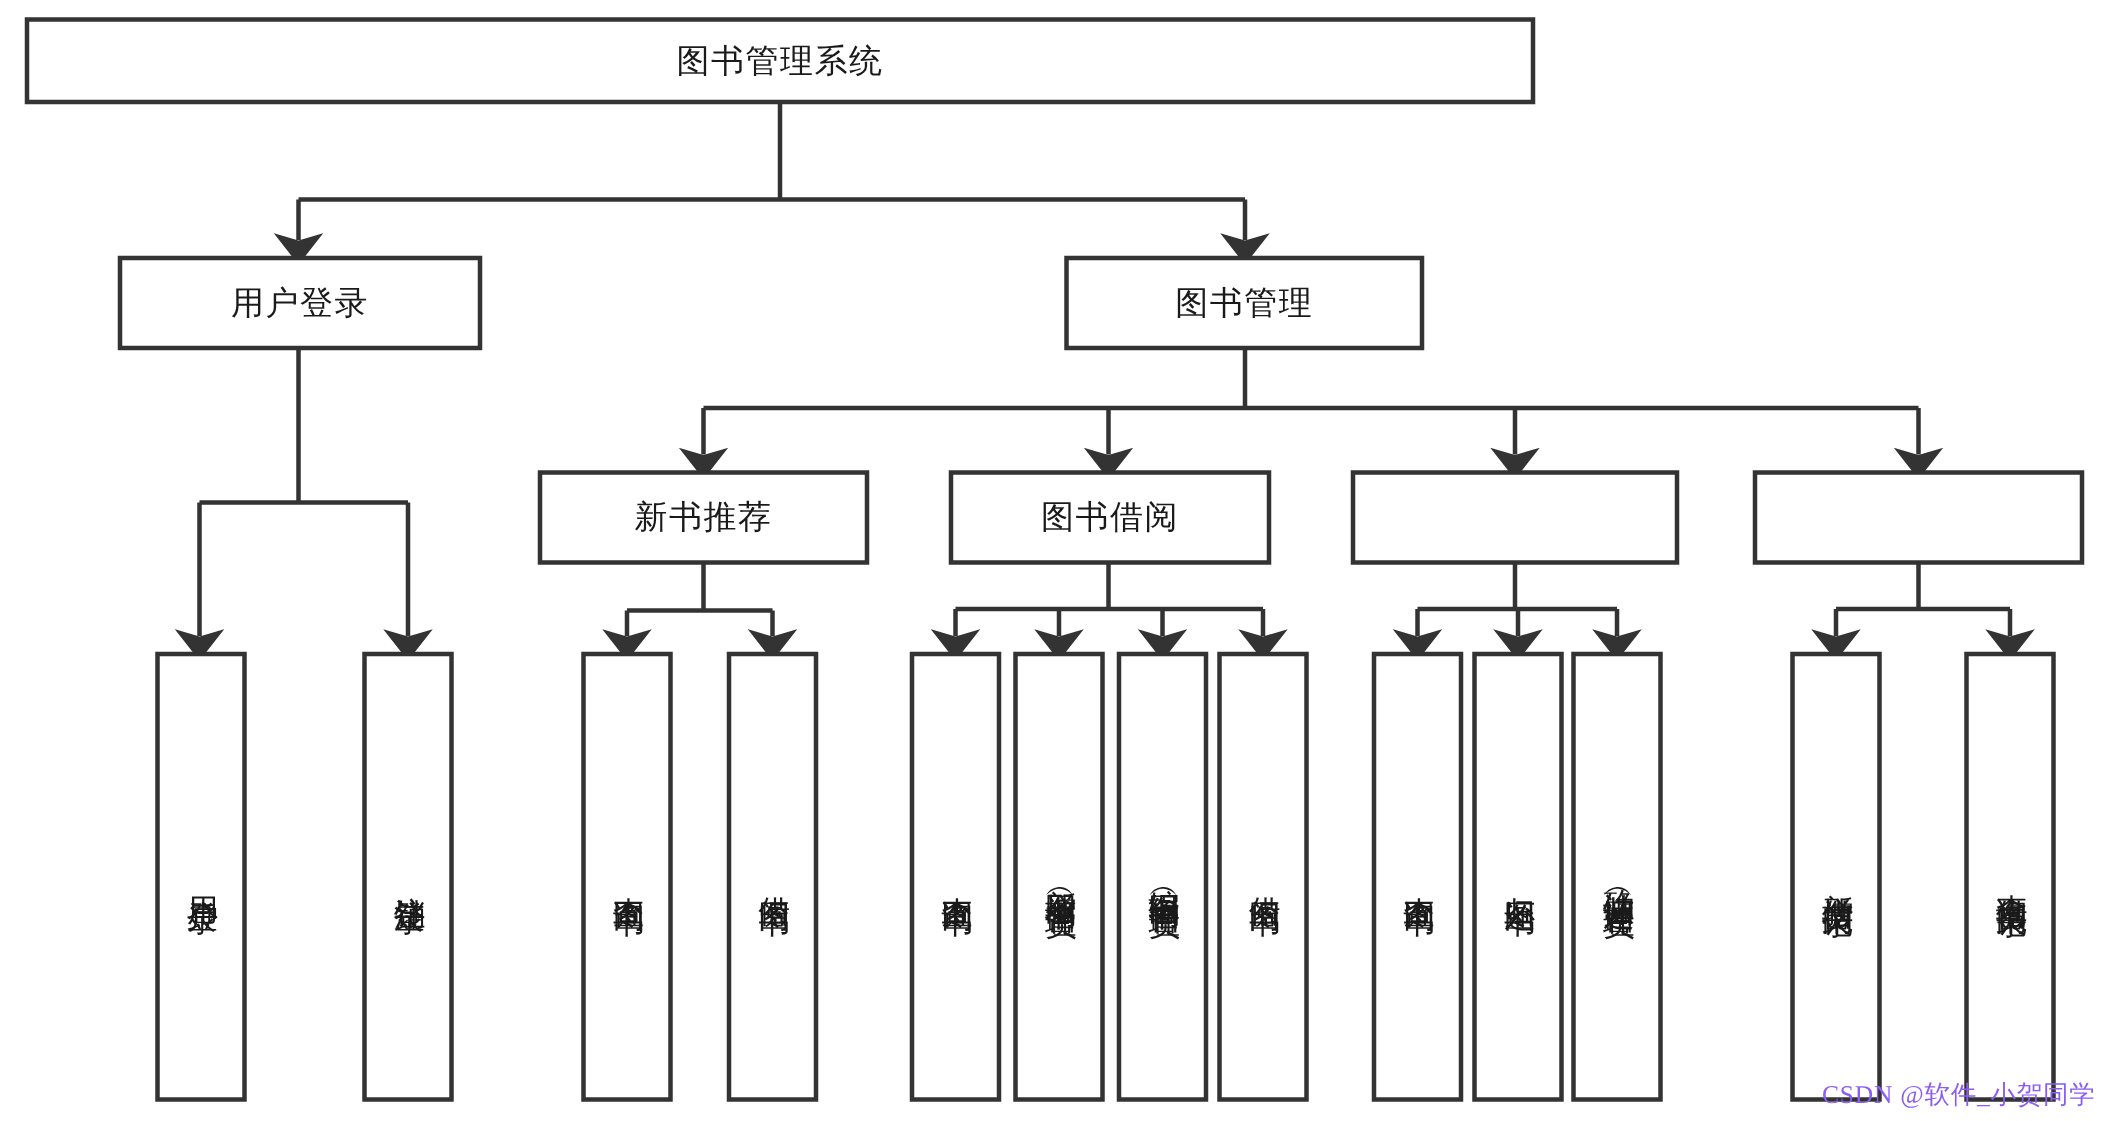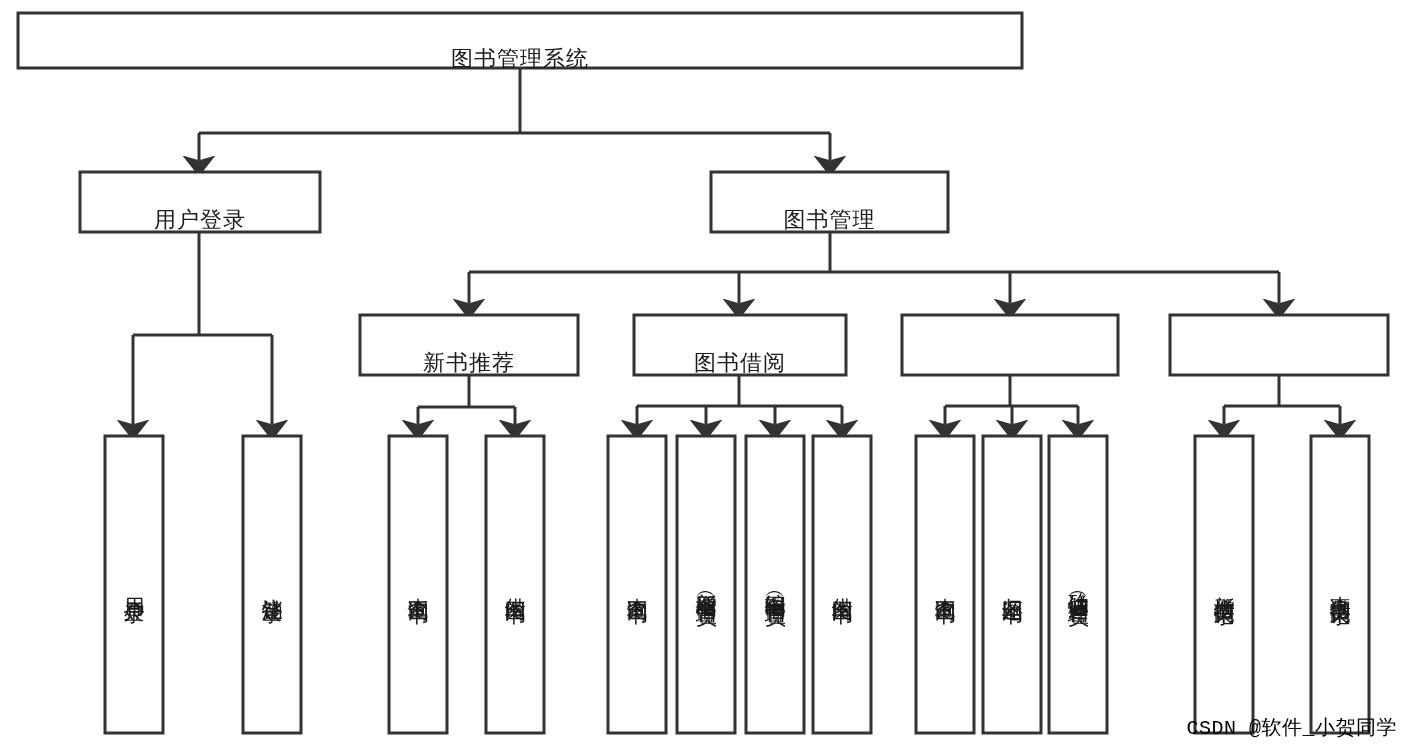--- a/index.html
+++ b/index.html
@@ -55,29 +55,28 @@
     position: absolute;
     display: flex;
     align-items: center;
     justify-content: center;
     font-family: "Liberation Sans", sans-serif;
     font-size: 22px;
     letter-spacing: 1px;
     color: #1a1a1a;
     white-space: nowrap;
     pointer-events: none;
-    margin-top: 18px;
   }
   #watermark {
     position: absolute;
     right: 8px;
     bottom: 6px;
-    font-family: Liberation Mono, monospace;
-    font-size: 20px;
-    color: #000000;
+    font-family: Liberation Serif, serif;
+    font-size: 17px;
+    color: #8b5cf6;
     letter-spacing: 0.5px;
     white-space: nowrap;
   }
 </style>
 </head>
 <body>
 
 <div id="diagram-root">
 
   <svg class="flow" viewBox="0 0 1405 747">

